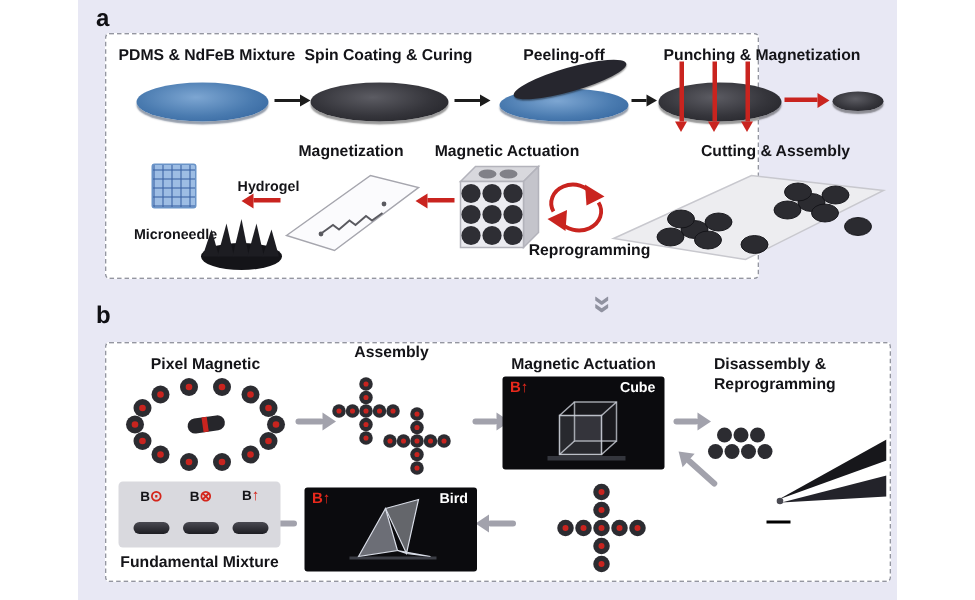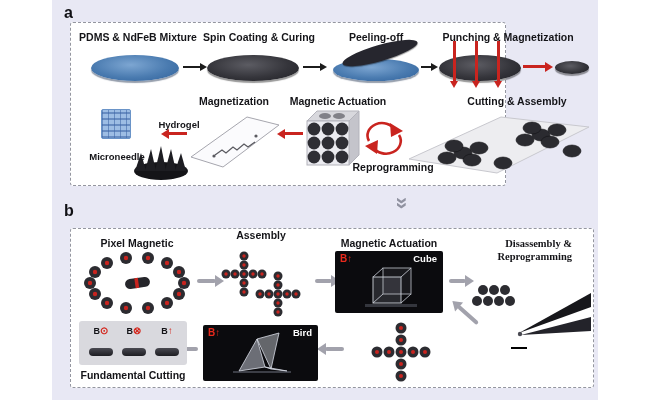--- a/index.html
+++ b/index.html
@@ -5,21 +5,21 @@
   * { margin:0; padding:0; box-sizing:border-box; }
   html,body { width:650px; height:400px; }
   body { font-family:"Liberation Sans", sans-serif; background:#ffffff; position:relative; overflow:hidden; }
   .bg { position:absolute; left:52px; top:0; width:546px; height:400px; background:#e8e8f4; }
   .panel { position:absolute; background:#ffffff; border:1.5px dashed #9496a0; border-radius:3px; }
   .panel-a { left:70px; top:22px; width:436px; height:164px; }
   .panel-b { left:70px; top:228px; width:524px; height:160px; }
   .pletter { position:absolute; font-weight:bold; font-size:16px; color:#101014; }
   .lbl { position:absolute; font-weight:bold; font-size:10.5px; color:#141418; white-space:nowrap; transform:translateX(-50%); }
   .lbl.small { font-size:9.5px; }
-  .lbl.wrap { white-space:normal; text-align:right; line-height:1.25;font-family:Liberation Serif, serif; }
+  .lbl.wrap { white-space:normal; text-align:left; line-height:1.25; }
   .ell { position:absolute; border-radius:50%; }
   .disk-blue { background:radial-gradient(ellipse at 45% 38%, #7da6d2 0%, #4a7bb0 55%, #2e5f99 100%); box-shadow:0 2px 1px rgba(20,40,70,.45); }
   .disk-dark { background:radial-gradient(ellipse at 45% 38%, #5c5c63 0%, #35353b 55%, #1e1e23 100%); box-shadow:0 2px 1px rgba(0,0,0,.4); }
   
   .arr { position:absolute; height:2px; background:#1c1c1c; }
   .arr::after { content:""; position:absolute; right:-7px; top:50%; transform:translateY(-50%); border-left:7px solid #1c1c1c; border-top:4px solid transparent; border-bottom:4px solid transparent; }
   .red-r { position:absolute; height:3px; background:#c9241f; }
   .red-r::after { content:""; position:absolute; right:-8px; top:50%; transform:translateY(-50%); border-left:8px solid #c9241f; border-top:5px solid transparent; border-bottom:5px solid transparent; }
   .red-l { position:absolute; height:3px; background:#c9241f; }
   .red-l::before { content:""; position:absolute; left:-8px; top:50%; transform:translateY(-50%); border-right:8px solid #c9241f; border-top:5px solid transparent; border-bottom:5px solid transparent; }
@@ -317,15 +317,15 @@
   <div class="gray-l" style="left:110px; top:118px; width:17px;"></div>
 
   <div class="fp-bar">
     <span class="fp-sym" style="left:22px;"><span>B</span><span class="red">⊙</span></span>
     <span class="fp-sym" style="left:55px;"><span>B</span><span class="red">⊗</span></span>
     <span class="fp-sym" style="left:88px;"><span>B</span><span class="red">↑</span></span>
     <div class="fp-pill" style="left:10px;"></div>
     <div class="fp-pill" style="left:43px;"></div>
     <div class="fp-pill" style="left:76px;"></div>
   </div>
-  <span class="lbl" style="left:62px; top:140px;">Fundamental Cutting</span>
+  <span class="lbl" style="left:62px; top:140px;">Fundamental Mixture</span>
 
 </div>
 
 </body></html>

